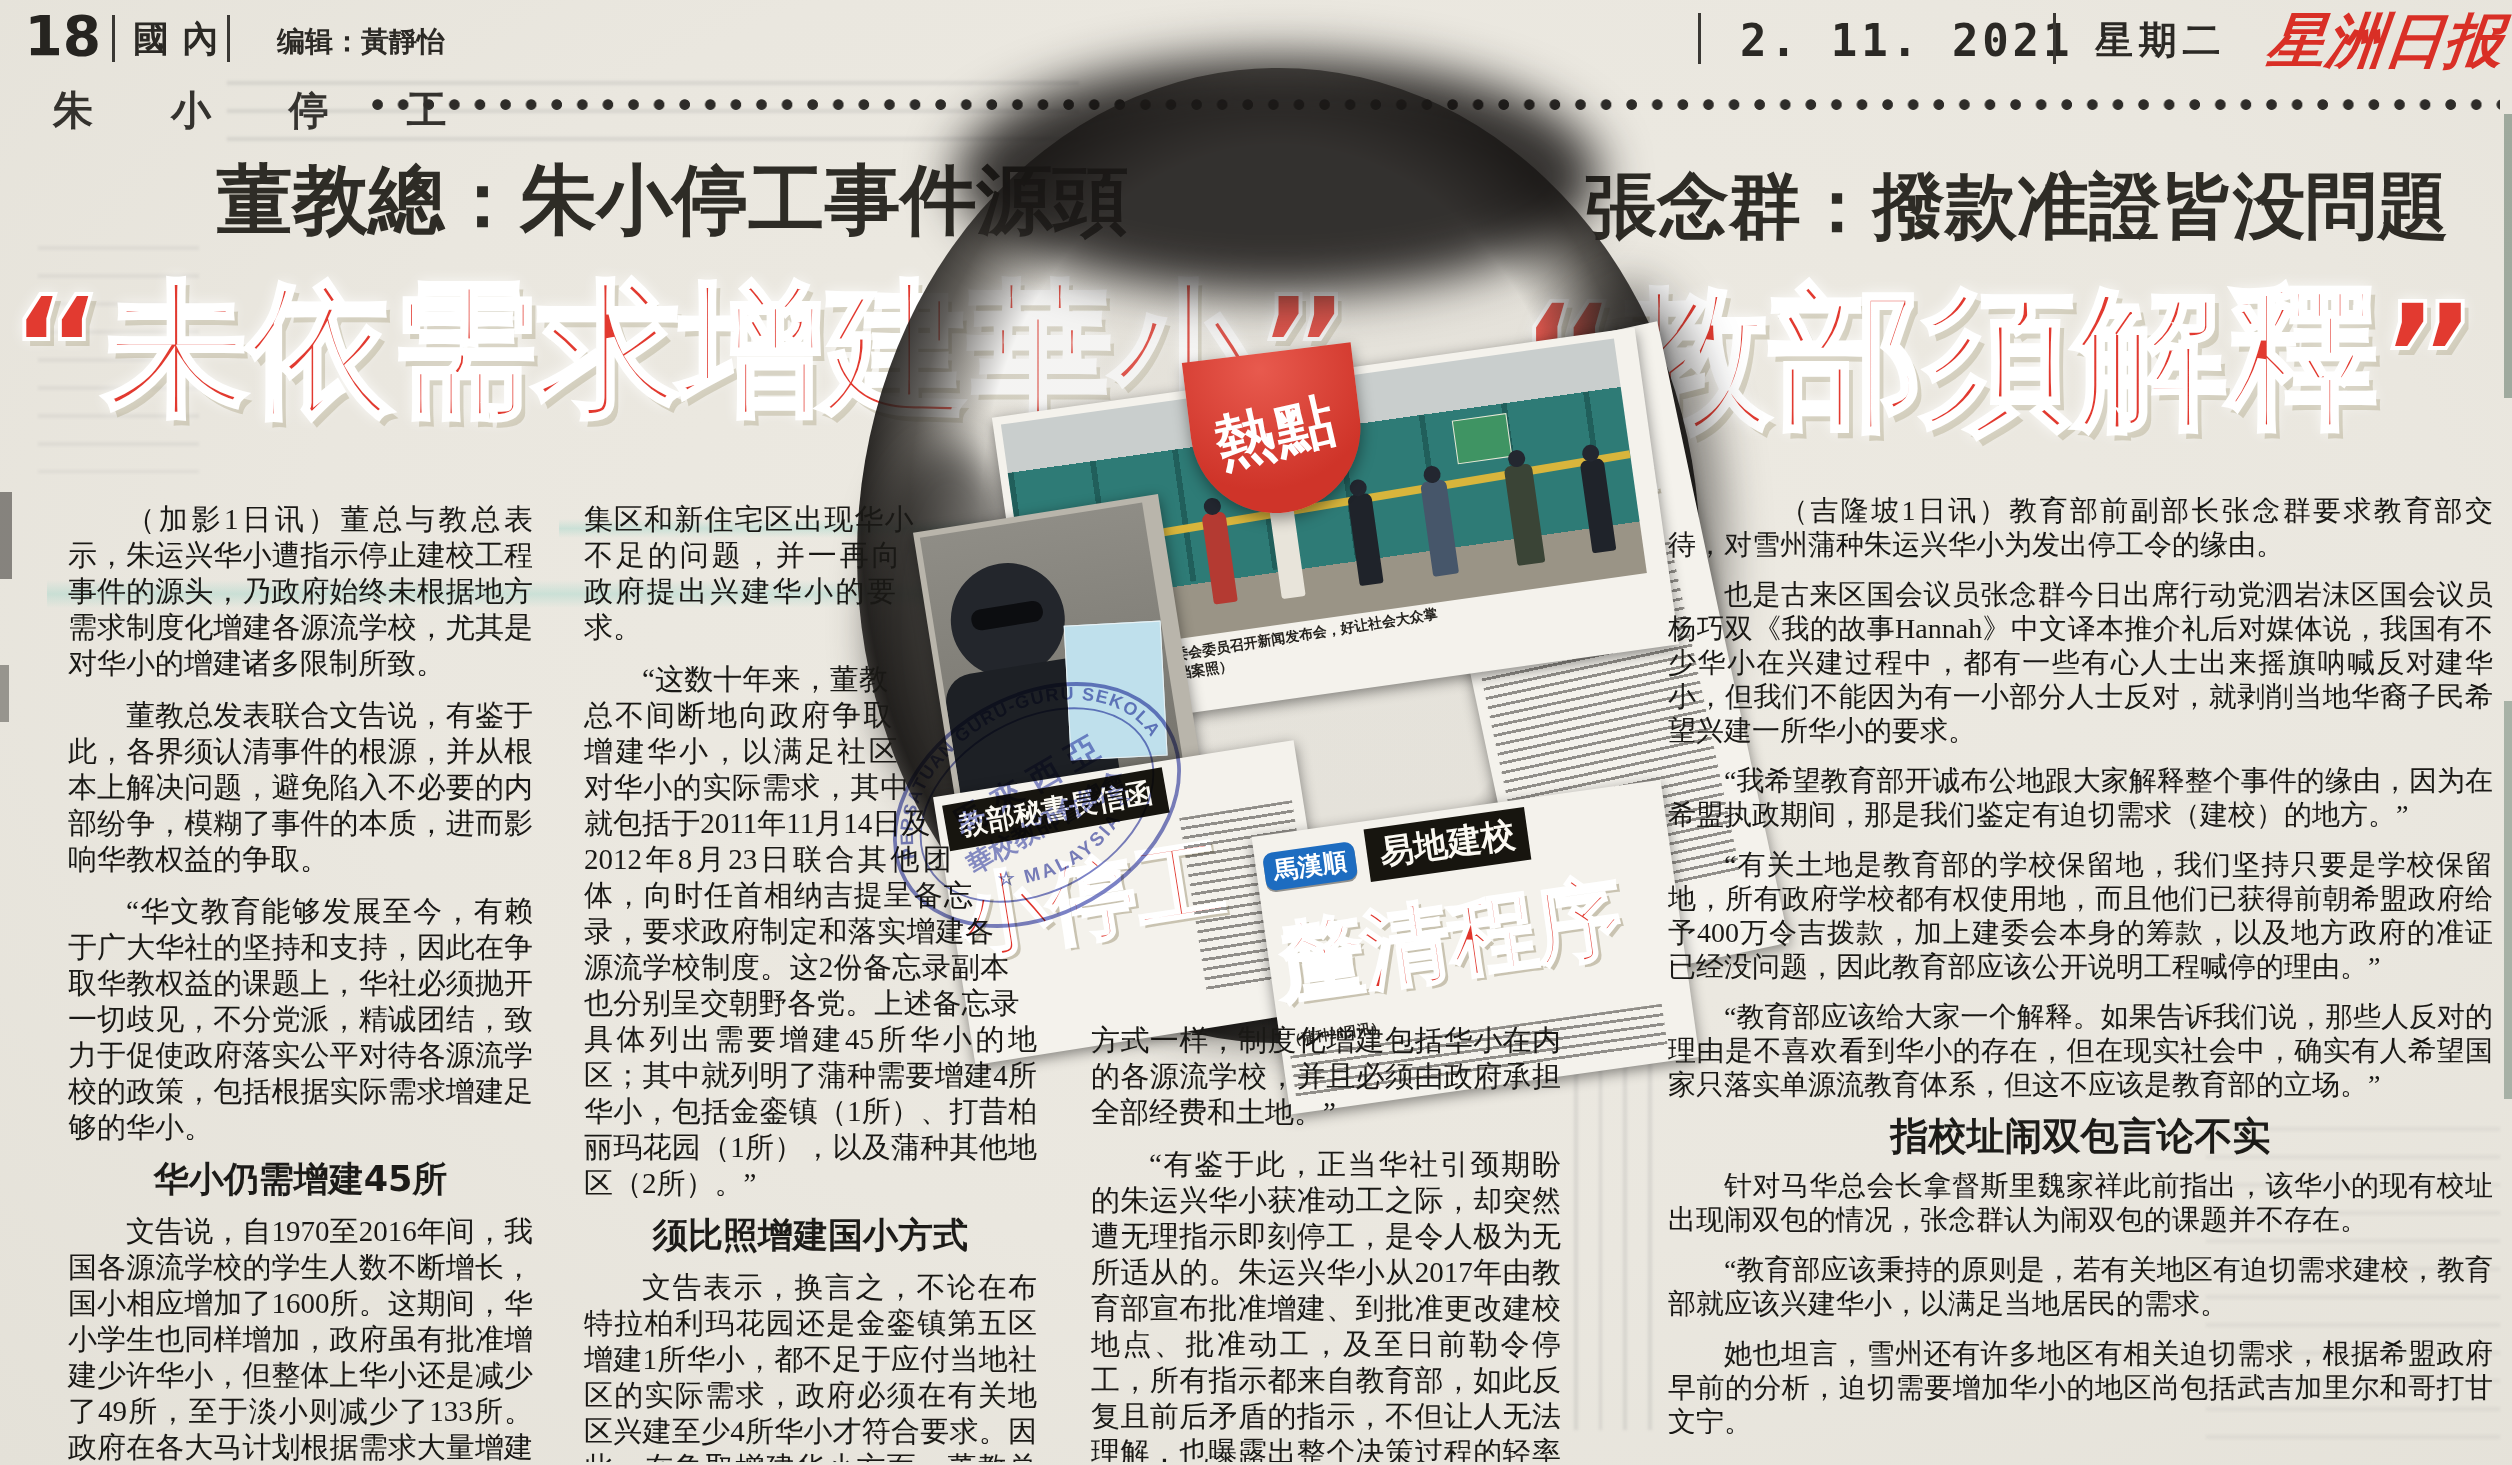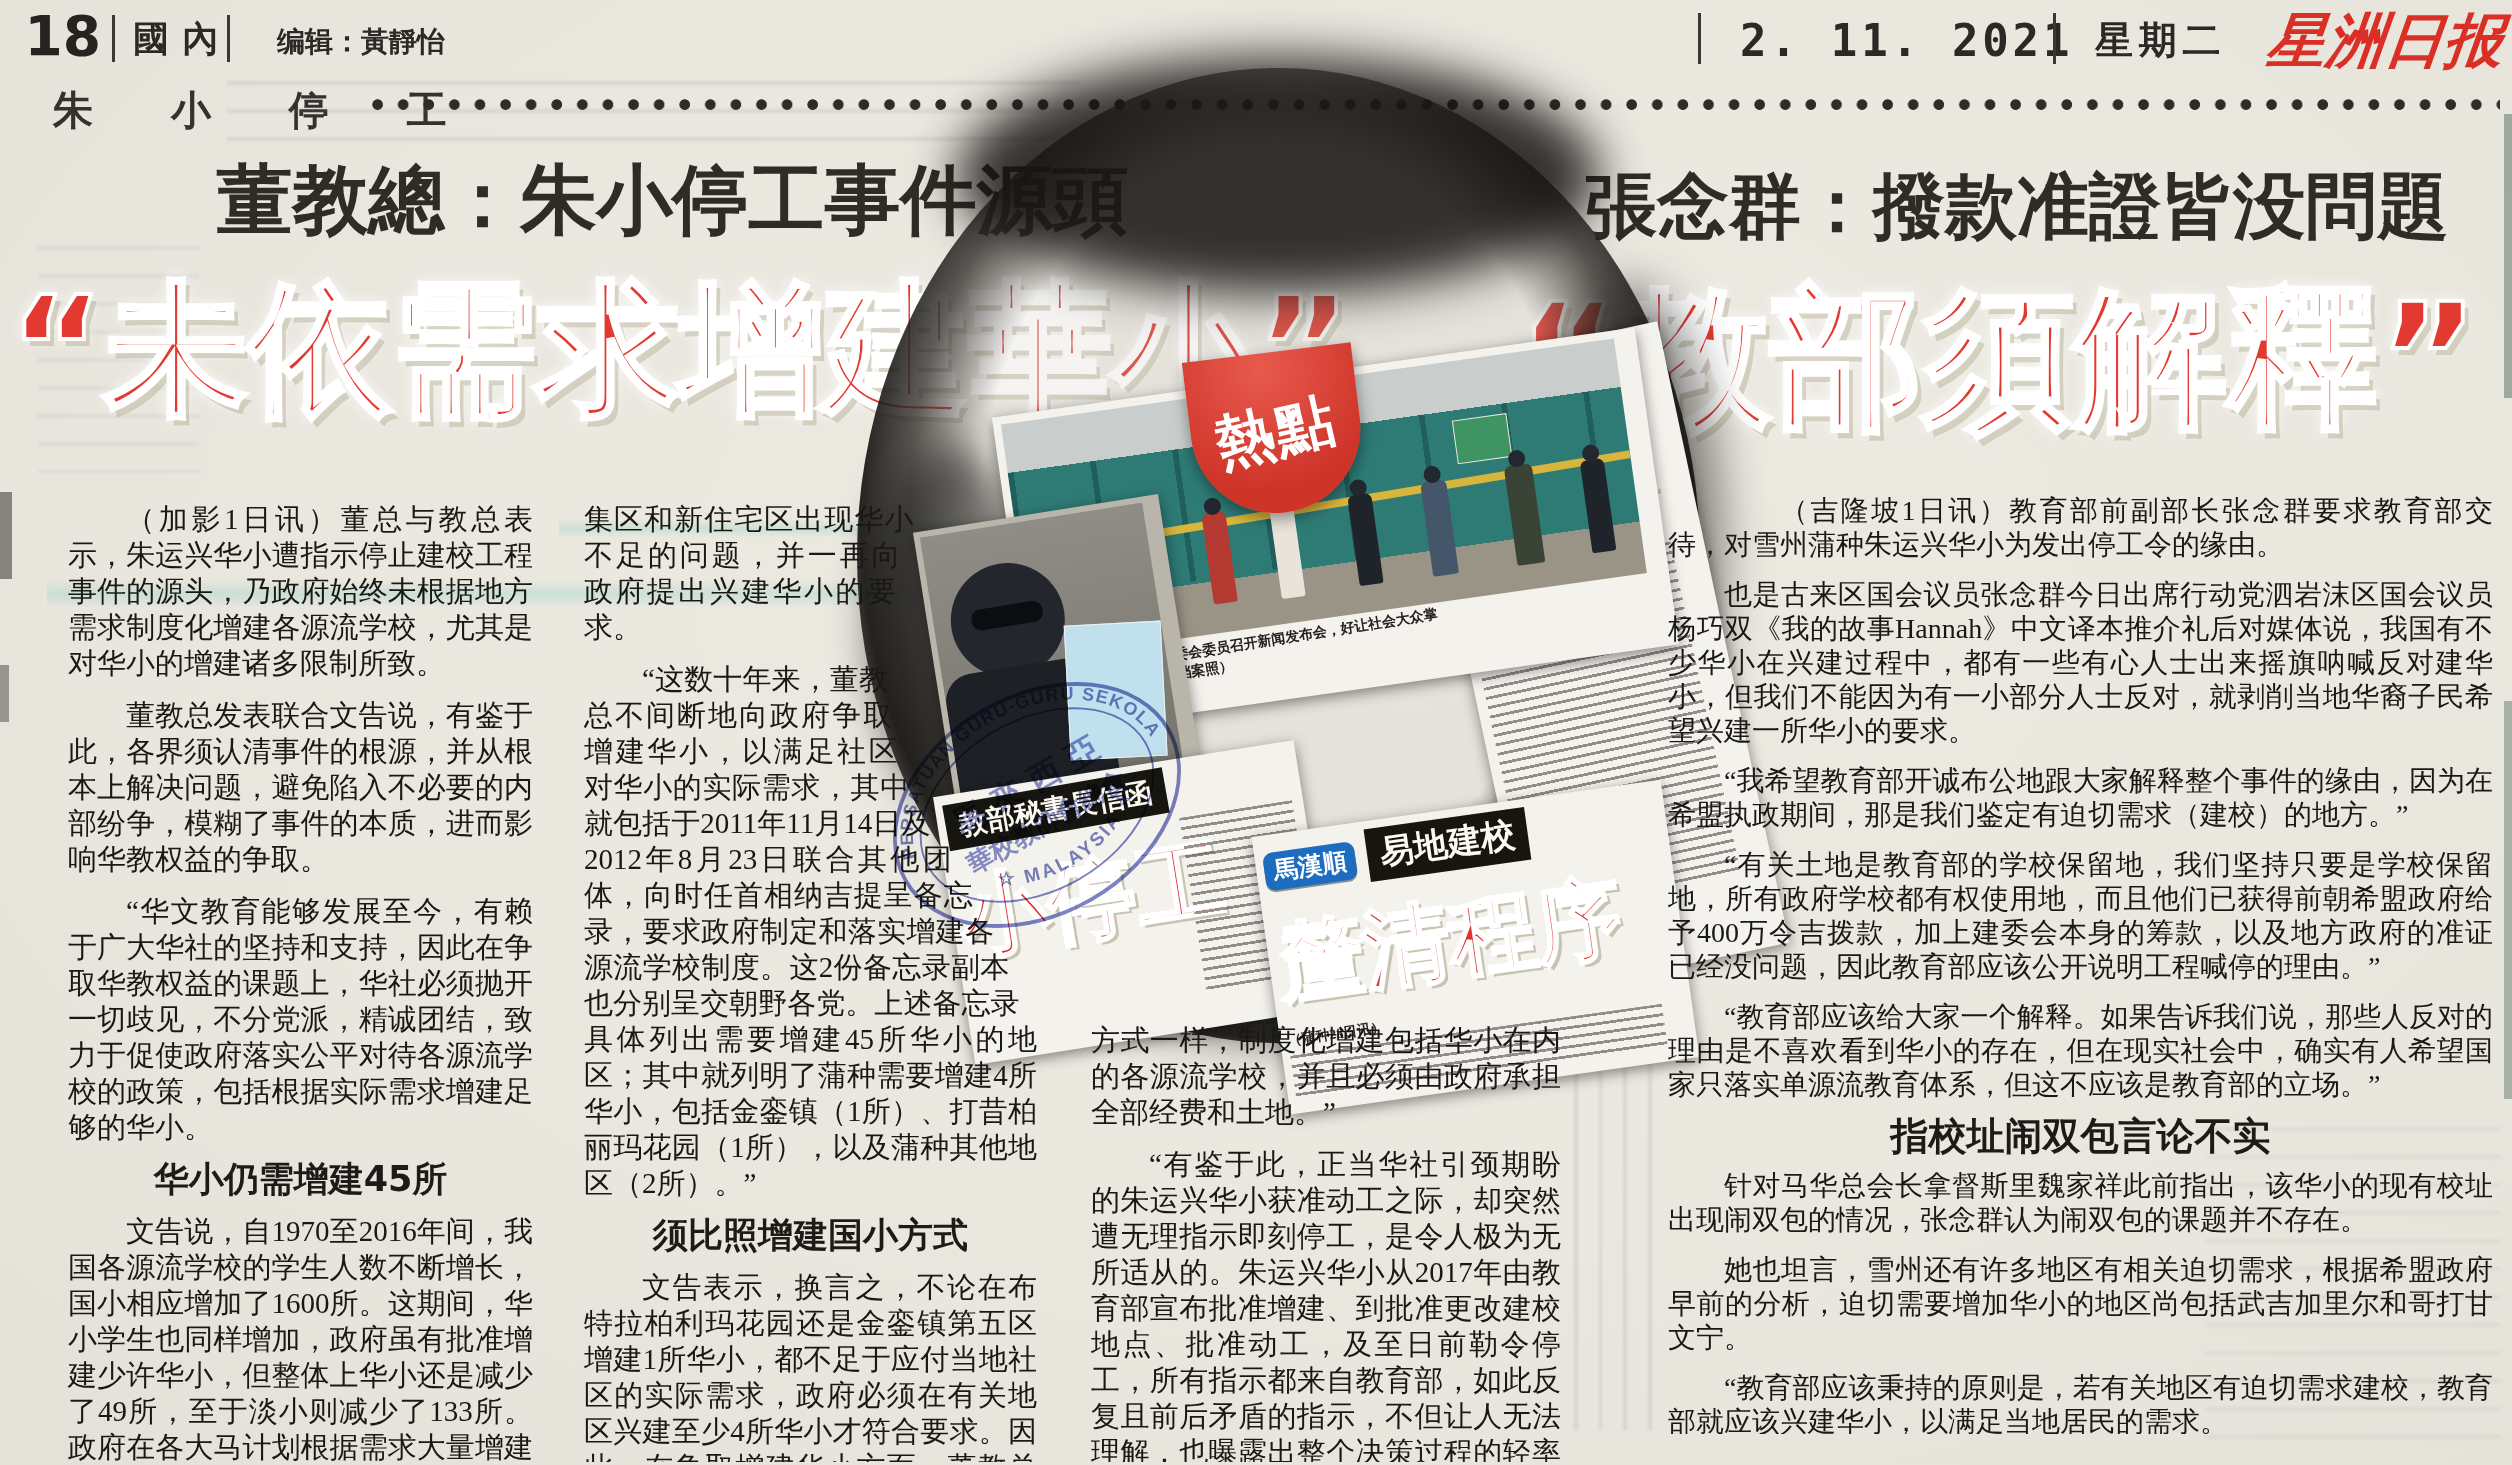--- a/index.html
+++ b/index.html
@@ -178,22 +178,22 @@
   </div>
 
   <div class="abs col" style="left:1652px;top:478px;width:857px;height:956px;font-size:28px;line-height:34px;">
     <p class="bp" style="text-indent:4em;">（吉隆坡1日讯）教育部前副部长张念群要求教育部交待，对雪州蒲种朱运兴华小为发出停工令的缘由。</p>
     <p class="bp">也是古来区国会议员张念群今日出席行动党泗岩沫区国会议员杨巧双《我的故事Hannah》中文译本推介礼后对媒体说，我国有不少华小在兴建过程中，都有一些有心人士出来摇旗呐喊反对建华小，但我们不能因为有一小部分人士反对，就剥削当地华裔子民希望兴建一所华小的要求。</p>
     <p class="bp">“我希望教育部开诚布公地跟大家解释整个事件的缘由，因为在希盟执政期间，那是我们鉴定有迫切需求（建校）的地方。”</p>
     <p class="bp">“有关土地是教育部的学校保留地，我们坚持只要是学校保留地，所有政府学校都有权使用地，而且他们已获得前朝希盟政府给予400万令吉拨款，加上建委会本身的筹款，以及地方政府的准证已经没问题，因此教育部应该公开说明工程喊停的理由。”</p>
     <p class="bp">“教育部应该给大家一个解释。如果告诉我们说，那些人反对的理由是不喜欢看到华小的存在，但在现实社会中，确实有人希望国家只落实单源流教育体系，但这不应该是教育部的立场。”</p>
     <h3 class="colhead" style="font-size:38px;margin:17px 0 13.3px 0;">指校址闹双包言论不实</h3>
     <p class="bp">针对马华总会长拿督斯里魏家祥此前指出，该华小的现有校址出现闹双包的情况，张念群认为闹双包的课题并不存在。</p>
+    <p class="bp">“教育部应该秉持的原则是，若有关地区有迫切需求建校，教育部就应该兴建华小，以满足当地居民的需求。</p>
     <p class="bp">她也坦言，雪州还有许多地区有相关迫切需求，根据希盟政府早前的分析，迫切需要增加华小的地区尚包括武吉加里尔和哥打甘文宁。</p>
-    <p class="bp">“教育部应该秉持的原则是，若有关地区有迫切需求建校，教育部就应该兴建华小，以满足当地居民的需求。</p>
   </div>
 
   <svg class="abs" style="left:876px;top:644px;width:322px;height:322px;transform:rotate(-30deg);mix-blend-mode:multiply;opacity:.8;" viewBox="0 0 340 340">
     <defs>
       <path id="arcT" d="M 30,170 A 140,100 0 0 1 310,170" fill="none"></path>
       <path id="arcB" d="M 60,170 A 110,74 0 0 0 280,170" fill="none"></path>
     </defs>
     <ellipse cx="170" cy="170" rx="160" ry="115" fill="none" stroke="#5a63b8" stroke-width="4"></ellipse>
     <ellipse cx="170" cy="170" rx="132" ry="90" fill="none" stroke="#5a63b8" stroke-width="2"></ellipse>
     <text fill="#5a63b8" font-size="19" font-family="Liberation Sans, sans-serif" font-weight="bold" letter-spacing="1.5">

